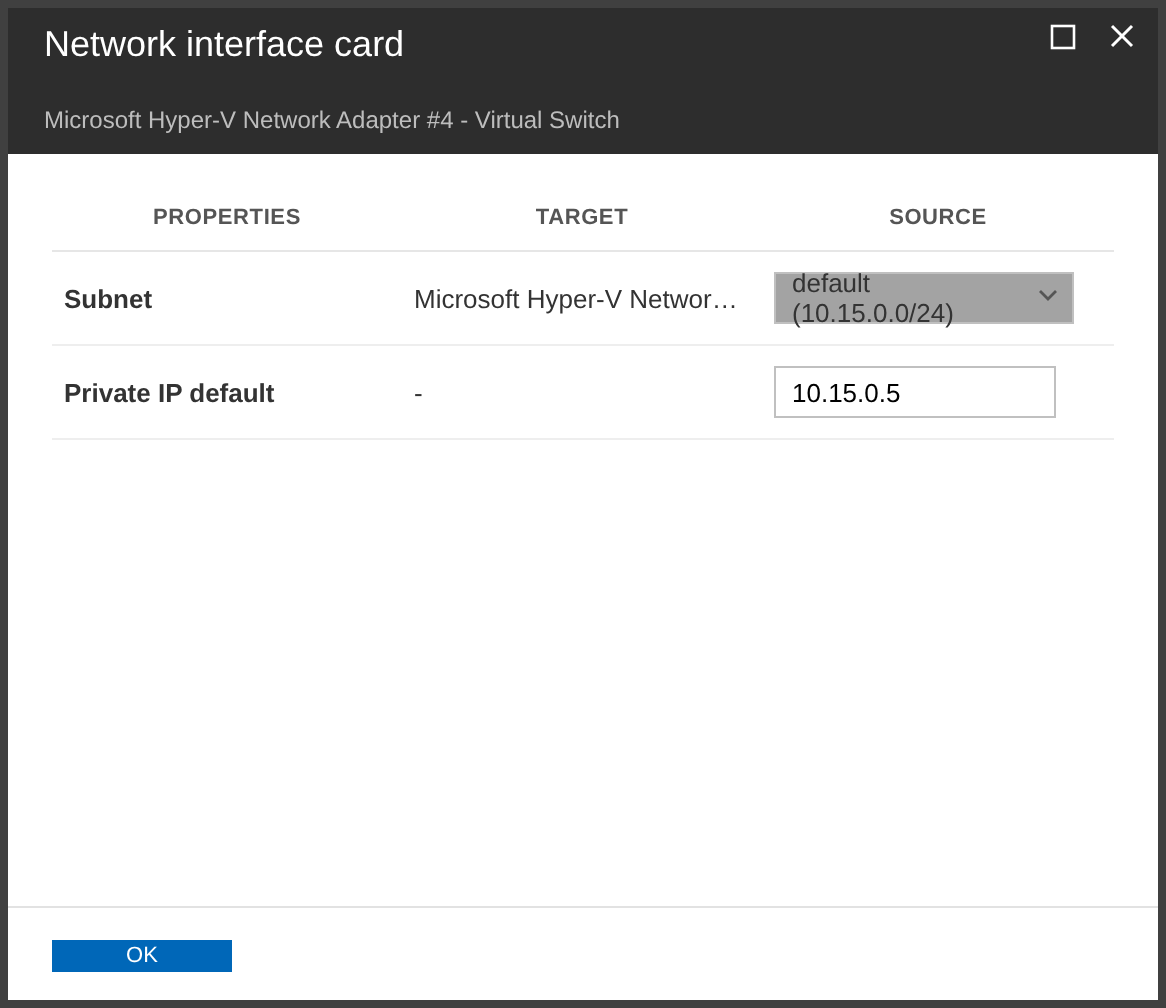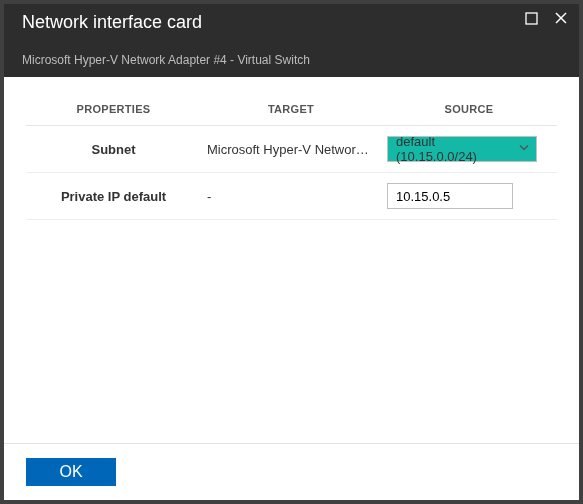--- a/index.html
+++ b/index.html
@@ -8,27 +8,27 @@
   .titlebar { background: #2d2d2d; color: #fff; padding: 8px 14px 10px 18px; position: relative; }
   .titlebar .title { font-size: 18px; font-weight: 400; color: #fff; }
   .titlebar .subtitle { font-size: 12px; color: #bdbdbd; margin-top: 20px; }
   .titlebar .controls { position: absolute; top: 6px; right: 10px; display: flex; gap: 14px; align-items: center; }
   .titlebar .controls .ctrl { width: 16px; height: 16px; display: flex; align-items: center; justify-content: center; cursor: pointer; }
   .titlebar .controls svg { stroke: #fff; }
   .content { flex: 1; padding: 18px 22px 0 22px; overflow: hidden; }
   table.props { width: 100%; border-collapse: collapse; font-size: 13px; color: #333; }
   table.props th { text-align: center; font-size: 11px; font-weight: 700; color: #555; letter-spacing: 0.3px; padding: 8px 6px 10px 6px; border-bottom: 1px solid #e6e6e6; }
   table.props td { padding: 10px 6px; border-bottom: 1px solid #eee; vertical-align: middle; }
-  table.props td.prop { font-weight: 600; width: 175px; text-align: center; }
+  table.props td.prop { font-weight: 600; width: 175px; }
   table.props td.src { width: 180px; color: #333; white-space: nowrap; overflow: hidden; text-overflow: ellipsis; max-width: 180px; }
-  .select { position: relative; width: 150px; height: 26px; border: 1px solid #c0c0c0; background: #14b8a6; display: flex; align-items: center; padding: 0 24px 0 8px; font-size: 13px; cursor: pointer; }
+  .select { position: relative; width: 150px; height: 26px; border: 1px solid #c0c0c0; background: #a3a3a3; display: flex; align-items: center; padding: 0 24px 0 8px; font-size: 13px; cursor: pointer; }
   .select .chev { position: absolute; right: 6px; top: 50%; transform: translateY(-50%); }
-  .input { width: 126px; height: 26px; border: 1px solid #c0c0c0; background: #fff; padding: 0 8px; font-size: 13px; outline: none; }
+  .input { width: 141px; height: 26px; border: 1px solid #c0c0c0; background: #fff; padding: 0 8px; font-size: 13px; outline: none; }
   .footer { border-top: 1px solid #e2e2e2; padding: 14px 22px; }
-  .btn-primary { background: #0067b8; color: #fff; border: none; width: 90px; height: 28px; font-size: 16px; cursor: pointer; }
+  .btn-primary { background: #0067b8; color: #fff; border: none; width: 90px; height: 16px; font-size: 11px; cursor: pointer; }
 </style>
 </head>
 <body>
 <div class="window">
 
   <div class="titlebar">
     <div class="title">Network interface card</div>
     <div class="subtitle">Microsoft Hyper-V Network Adapter #4 - Virtual Switch</div>
     <div class="controls">
       <div class="ctrl">

